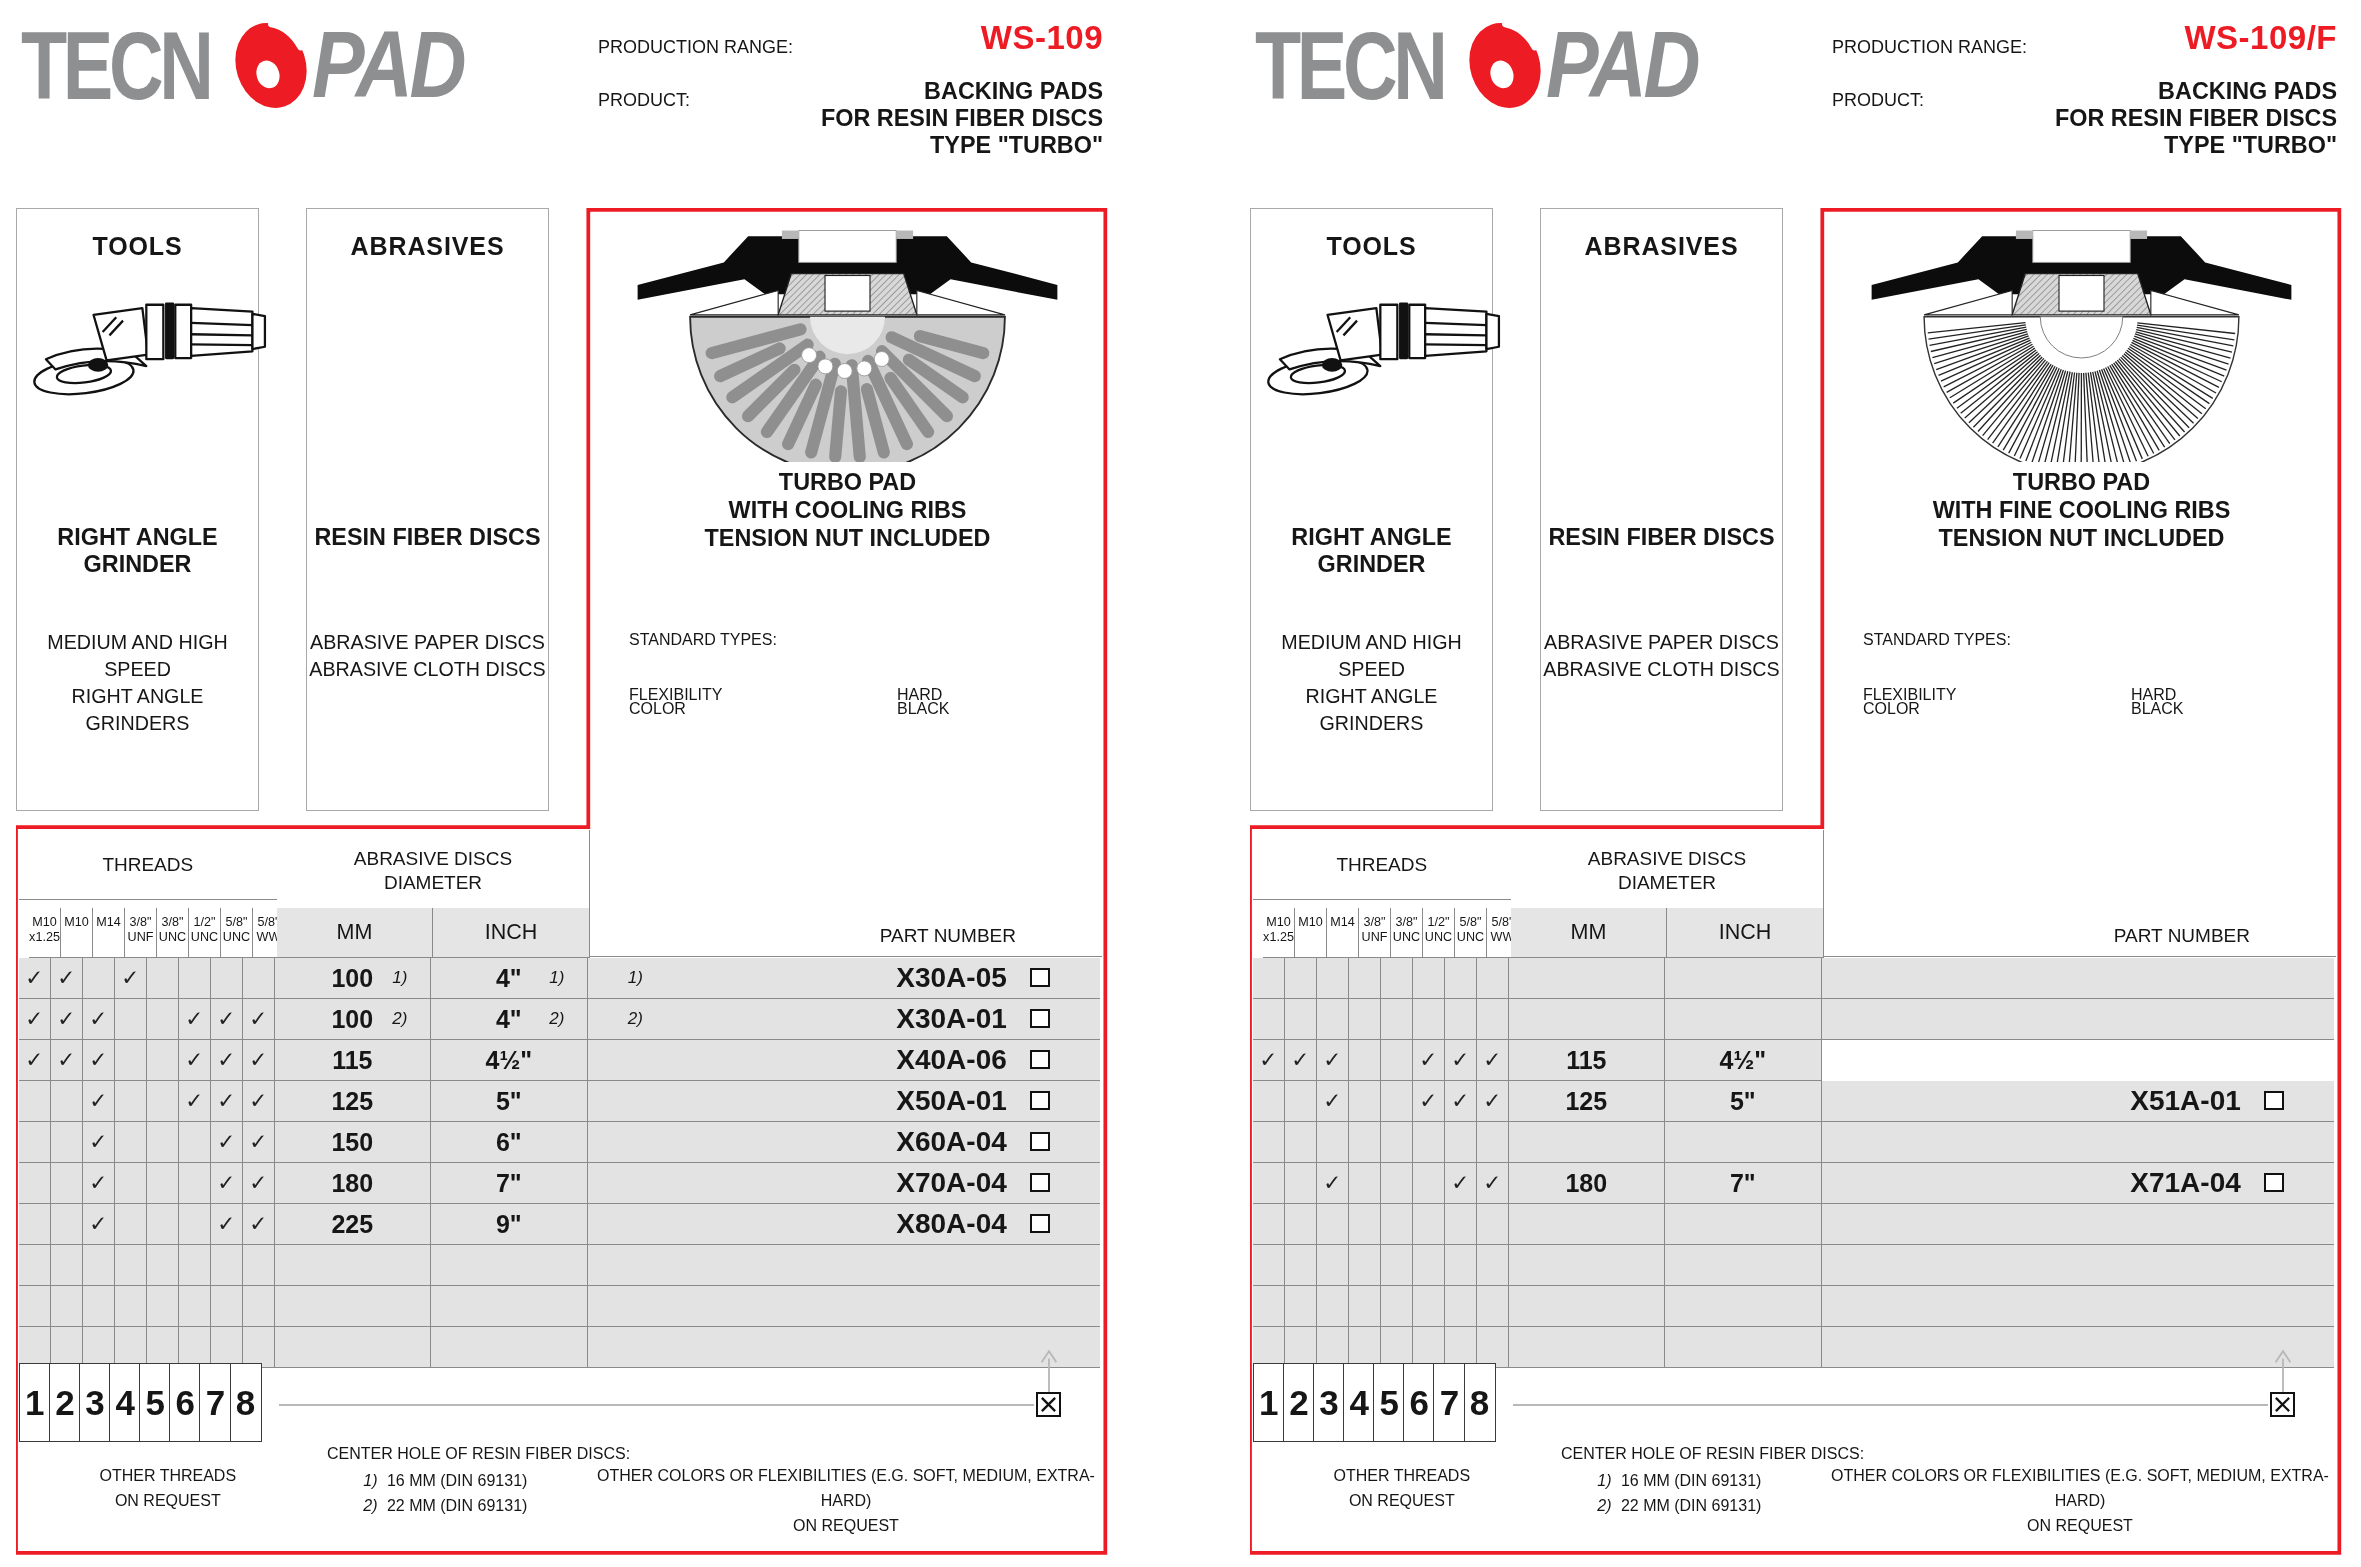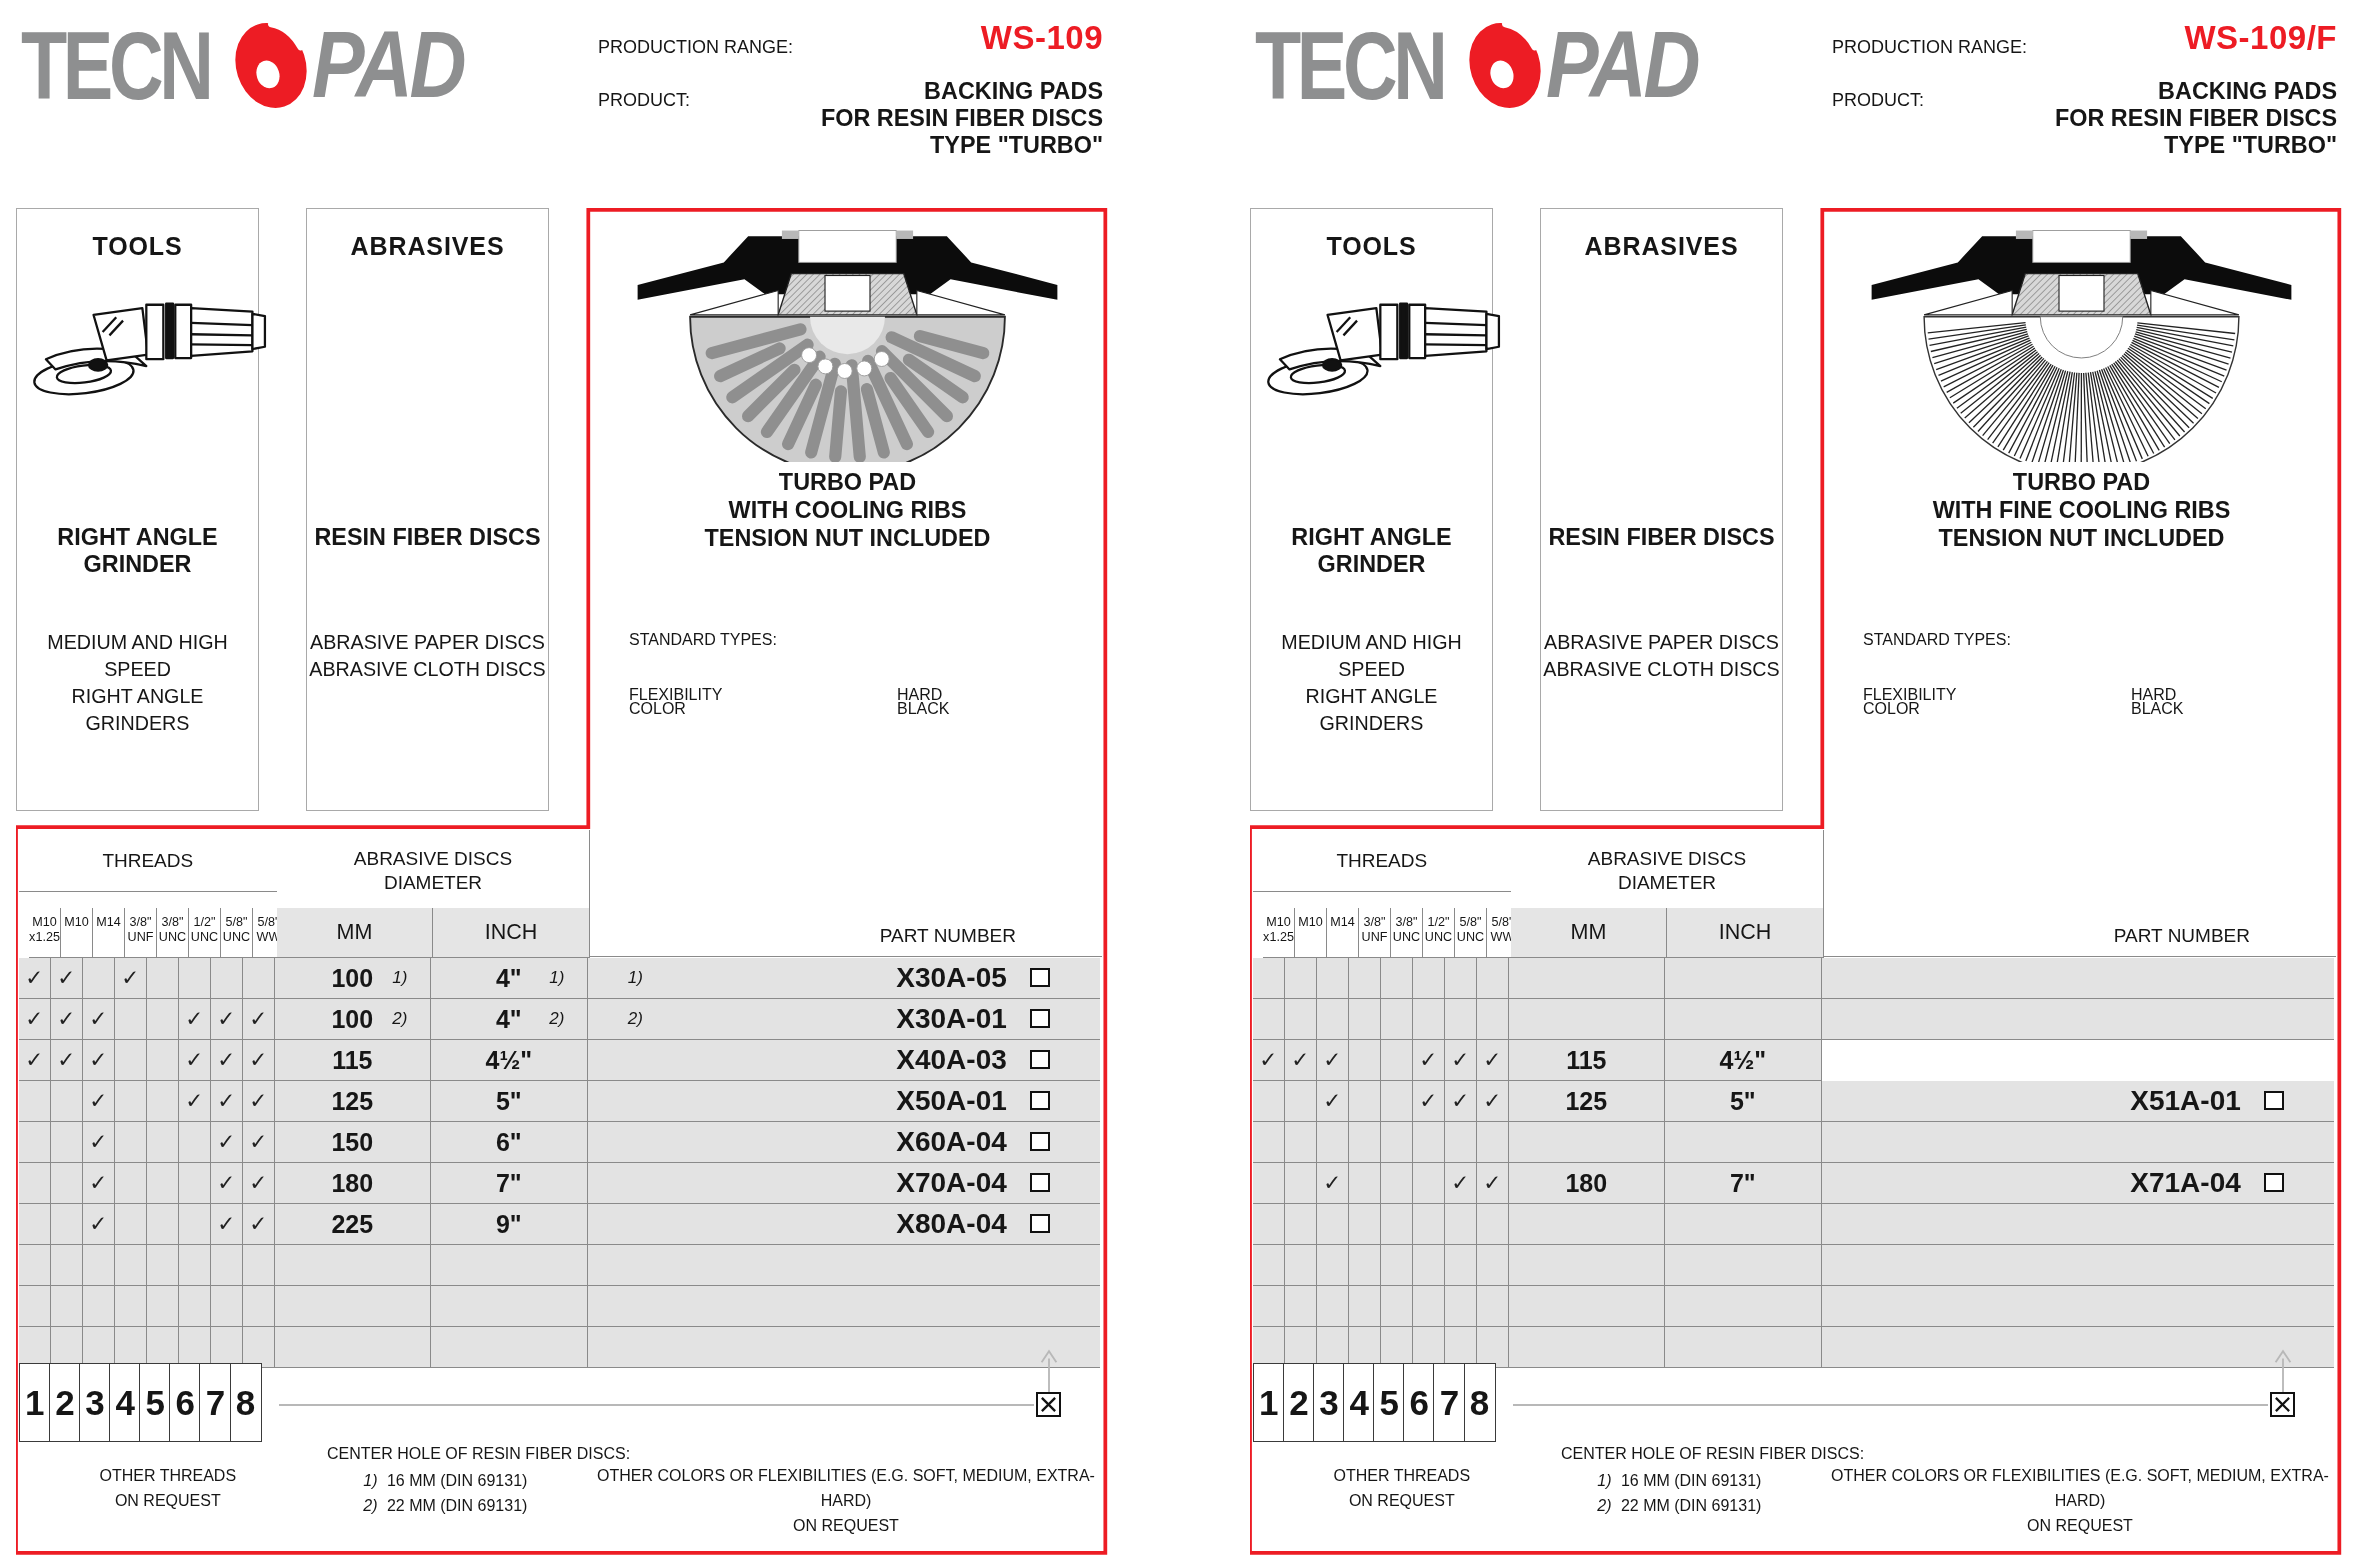--- a/index.html
+++ b/index.html
@@ -46,21 +46,21 @@
 
   
   .padsvg{position:absolute;left:616px;top:223px;width:431px;height:239px;}
   .pad-cap{position:absolute;left:616px;top:468px;width:431px;text-align:center;
            font-size:23.4px;font-weight:bold;line-height:28px;}
   .std{position:absolute;font-size:16px;}
   .std-label{left:613px;} .std-value{left:881px;}
   .std-r1{top:631px;} .std-r2{top:660px;margin-top:40px;} .std-r3{top:686px;}
 
   
-  .th-threads{position:absolute;left:2.8px;top:830px;width:259px;height:62px;background:#fff;
+  .th-threads{position:absolute;left:2.8px;top:830px;width:259px;height:70px;background:#fff;
       border-right:1.4px solid var(--grid);border-bottom:1.4px solid var(--grid);
       display:flex;align-items:center;justify-content:center;font-size:19px;}
   .th-diam{position:absolute;left:261px;top:830px;width:313px;height:82px;background:#fff;
       border-right:1.4px solid var(--grid);border-bottom:1.4px solid var(--grid);
       display:flex;flex-direction:column;align-items:center;justify-content:center;font-size:19px;line-height:24px;}
   .th-part{position:absolute;left:574px;top:830px;width:512px;height:127px;
       border-bottom:1.4px solid var(--grid);
       display:flex;align-items:flex-end;justify-content:flex-end;padding:0 86px 9.4px 0;font-size:19px;}
   .th-sub-wrap{position:absolute;left:13px;top:908px;width:259px;height:50px;display:flex;}
   .th-sub{width:32px;height:50px;background:#fff;border-right:1.4px solid var(--grid);
@@ -326,21 +326,21 @@
         <div class="tc tc-check">✓</div>
         <div class="tc tc-check">✓</div>
         <div class="tc tc-check">✓</div>
         <div class="tc tc-mm">
           <span>115</span>
         </div>
         <div class="tc tc-inch">
           <span>4½"</span>
         </div>
         <div class="tc tc-part">
-          <span>X40A-03</span>
+          <span>X40A-06</span>
           <span class="pn-chk"></span>
         </div>
       </div>
       <div class="trow">
         <div class="tc tc-check"></div>
         <div class="tc tc-check"></div>
         <div class="tc tc-check">✓</div>
         <div class="tc tc-check"></div>
         <div class="tc tc-check"></div>
         <div class="tc tc-check">✓</div>

